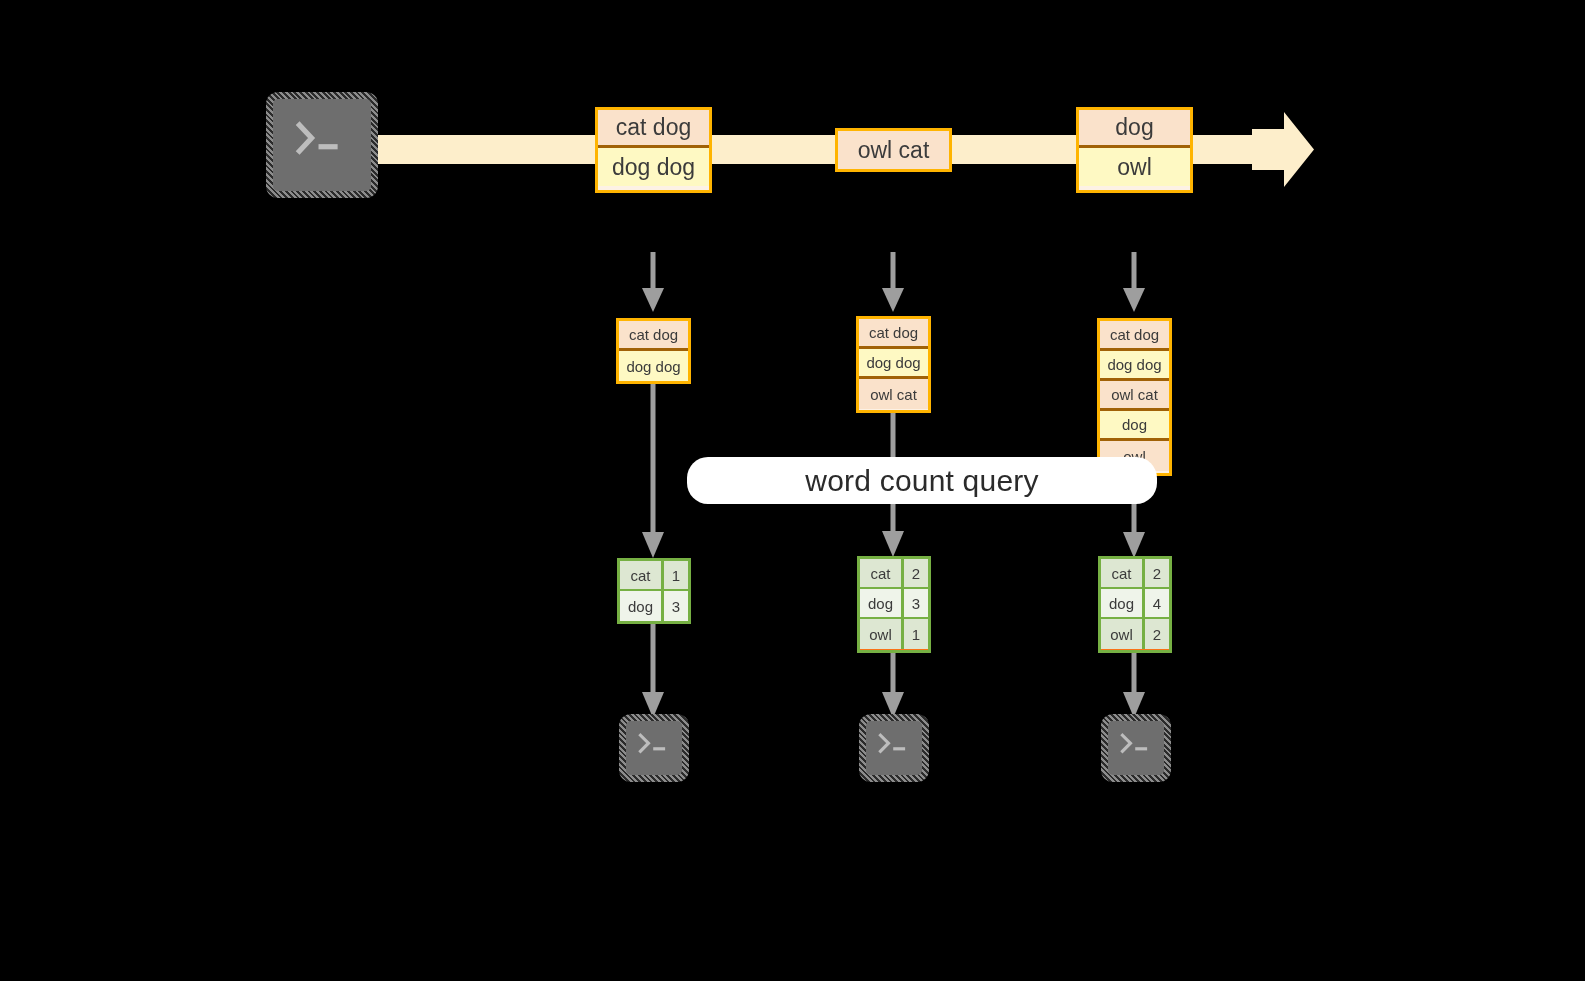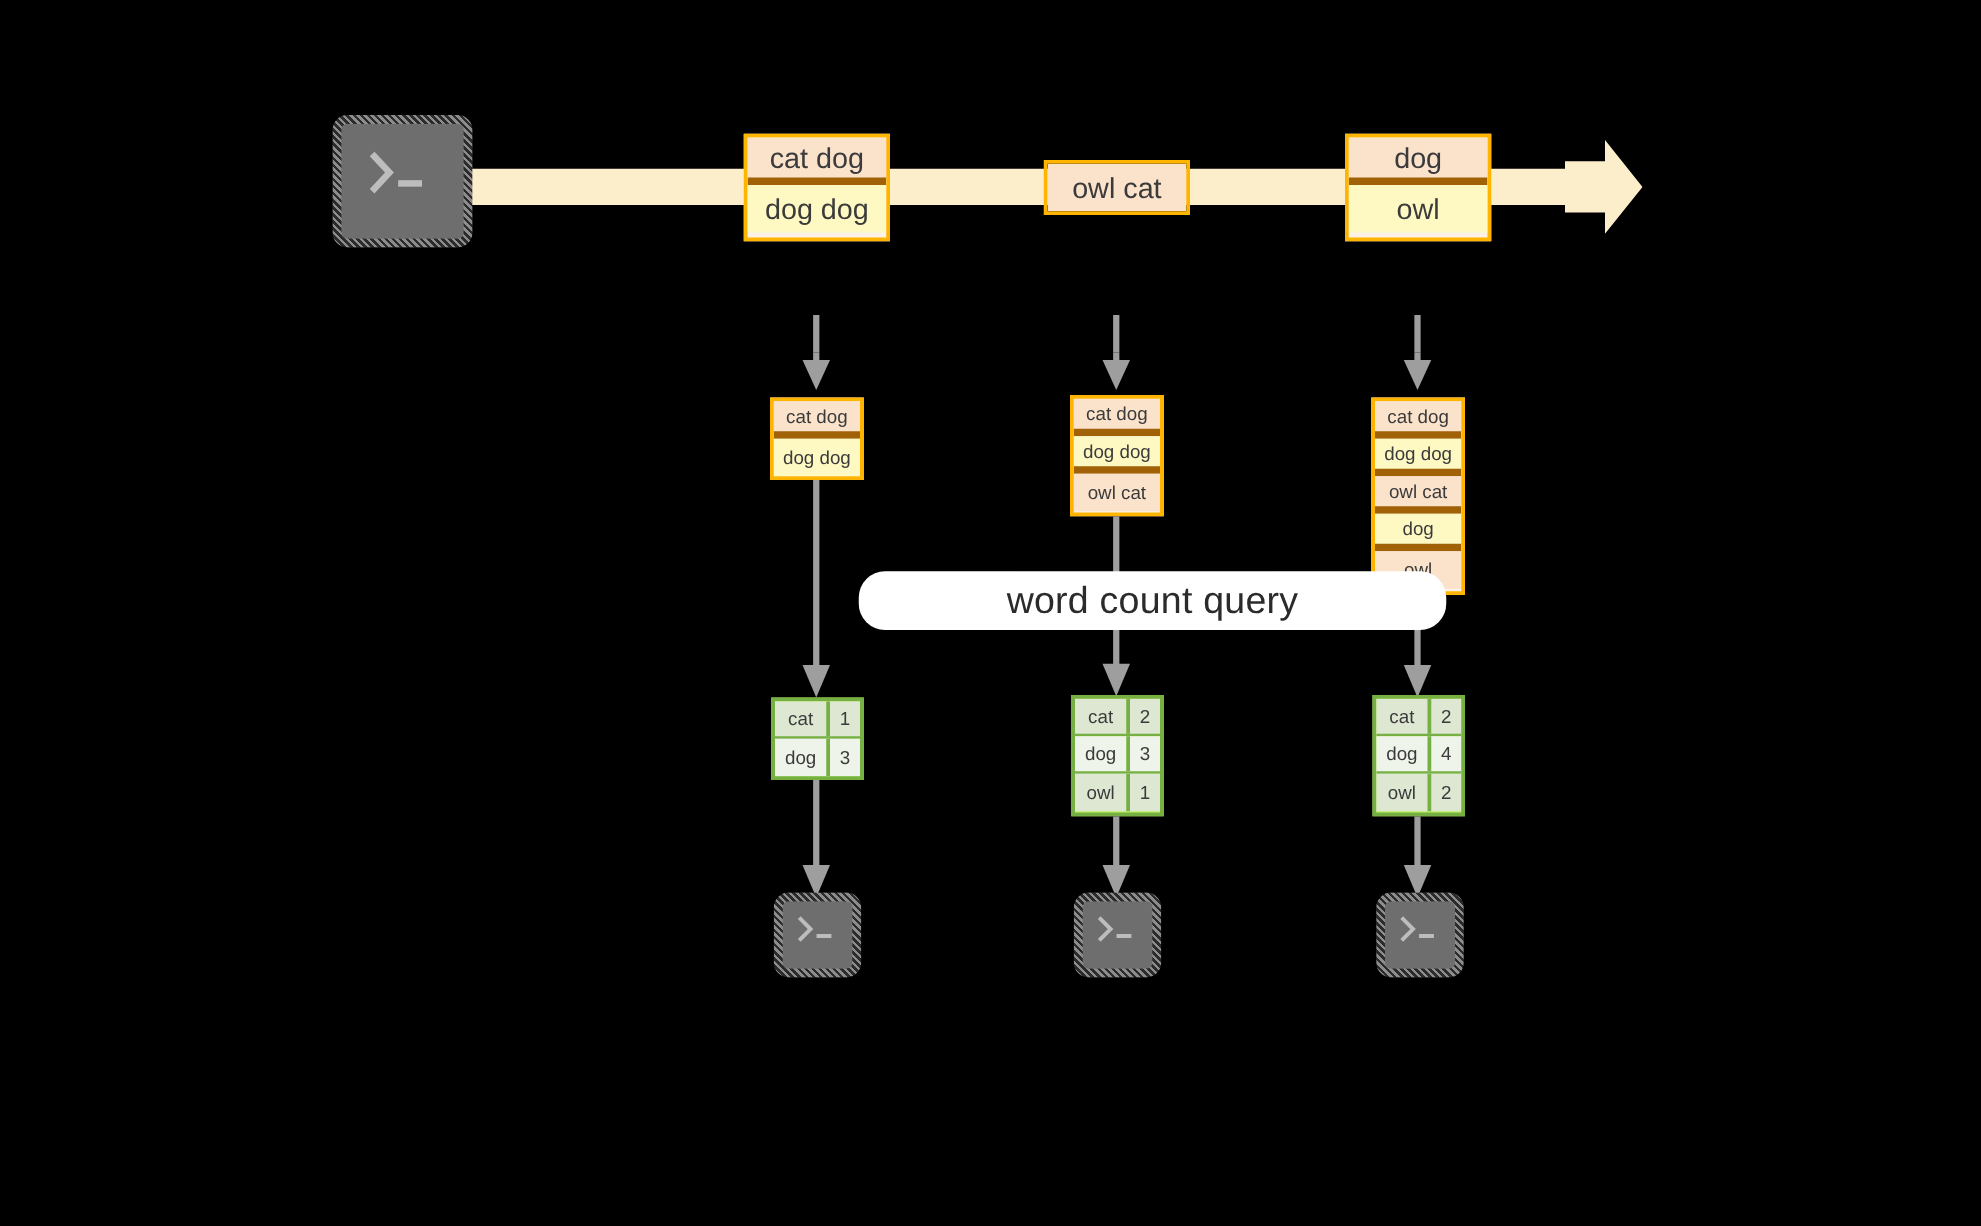--- a/index.html
+++ b/index.html
@@ -48,36 +48,36 @@
     background: #fdf2e5;
     overflow: hidden;
   }
   .rec .row {
     color: #3b3b3b;
     text-align: center;
     white-space: nowrap;
     display: flex;
     align-items: center;
     justify-content: center;
-    border-bottom: 6px solid #a16207;
+    border-bottom: 3px solid #a16207;
   }
   .rec .row:last-child { border-bottom: none; }
   .rec .row.shadeA { background: #fae2cb; }
   .rec .row.shadeB { background: #fef9c3; }
 
   
   .rec.big .row { font-size: 23px; height: 38px; }
   
   .rec.small .row { font-size: 15px; height: 30px; }
 
   
   .cnt {
     position: absolute;
     border: 3px solid #76b043;
-    background: #bef264;
+    background: #f97316;
     overflow: hidden;
   }
   .cnt .crow {
     display: flex;
     height: 30px;
     border-bottom: 2px solid #76b043;
   }
   .cnt .crow:last-child { border-bottom: none; }
   .cnt .crow.shadeA { background: #dde7d2; }
   .cnt .crow.shadeB { background: #eff4ea; }

